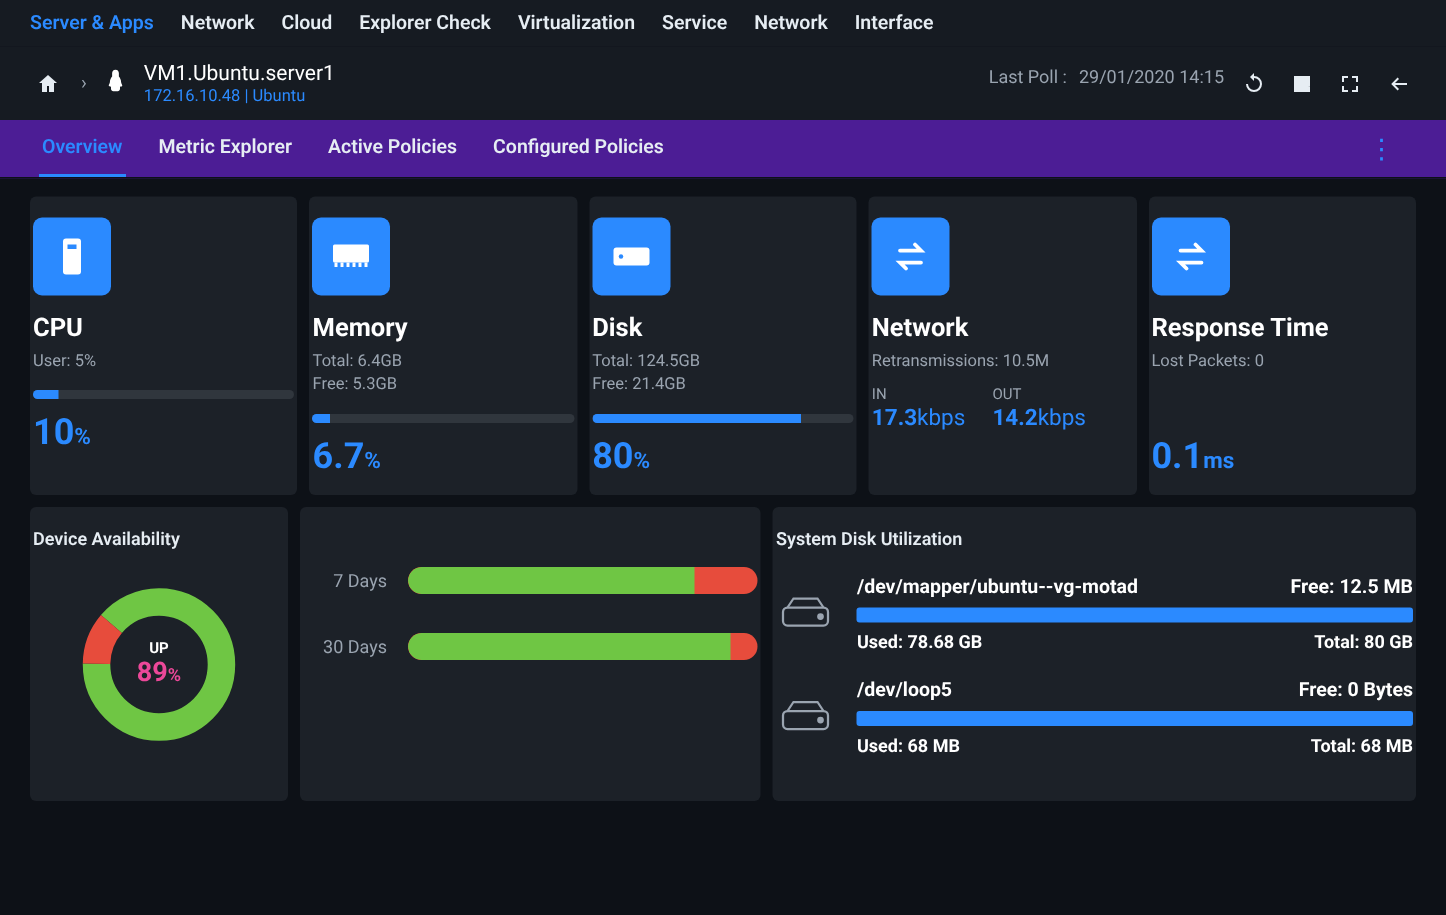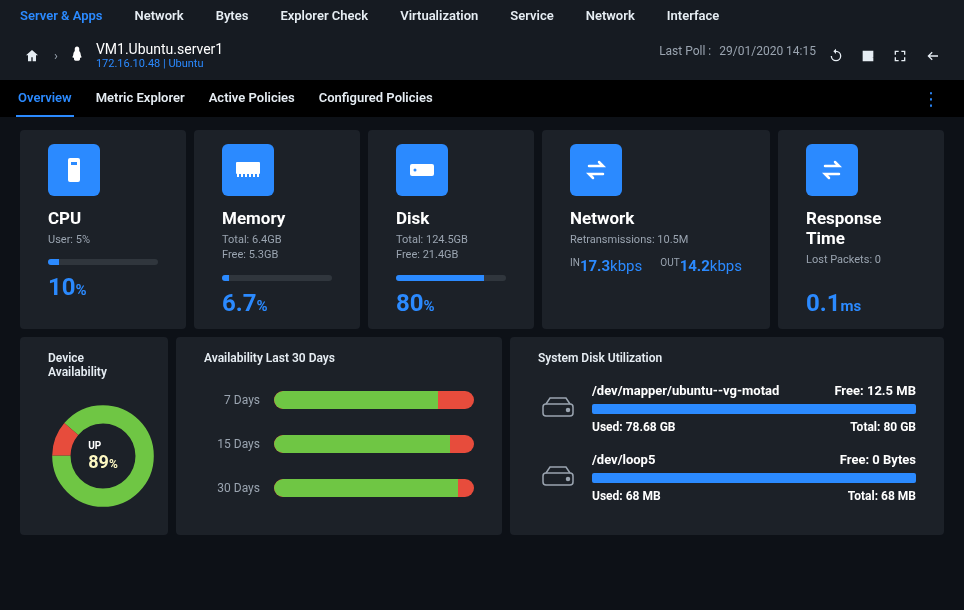--- a/index.html
+++ b/index.html
@@ -1,55 +1,55 @@
 <!DOCTYPE html>
 <html><head>
 <meta charset="utf-8">
 <style>
 *{margin:0;padding:0;box-sizing:border-box}
 body{background:#0d1117;color:#e6edf3;font-family:-apple-system,BlinkMacSystemFont,"Segoe UI",Roboto,sans-serif;font-size:13px;width:964px;height:610px;overflow:hidden}
-.topnav{display:flex;gap:32px;padding:8px 20px;background:#161b22}
+.topnav{display:flex;gap:18px;padding:8px 20px;background:#161b22}
 .topnav a{color:#e6edf3;text-decoration:none;font-weight:600;cursor:pointer}
 .topnav a.active{color:#2b8aff}
 .breadcrumb-bar{display:flex;align-items:center;justify-content:space-between;padding:10px 20px;background:#161b22}
 .bc-left{display:flex;align-items:center;gap:10px}
 .bc-left svg{fill:#9aa4b0}
 .bc-title{font-weight:400;font-size:14px;color:#fff}
 .bc-sub{font-size:11px;color:#2b8aff}
 .bc-right{display:flex;align-items:flex-start;gap:8px;font-size:12px;color:#9aa4b0}
 .icon-btn{width:24px;height:24px;display:flex;align-items:center;justify-content:center;cursor:pointer}
 .icon-btn svg{fill:#e6edf3}
-.subnav{display:flex;align-items:center;justify-content:space-between;padding:0 16px;background:#000000;border-bottom:1px solid #0d1117}
+.subnav{display:flex;align-items:center;justify-content:space-between;padding:0 26px;background:#4c1d95;border-bottom:1px solid #0d1117}
 .subnav-tabs{display:flex;gap:20px}
 .subnav-tabs a{color:#e6edf3;text-decoration:none;padding:10px 2px;font-weight:600;cursor:pointer}
 .subnav-tabs a.active{color:#2b8aff;border-bottom:2px solid #2b8aff}
 .content{padding:12px 20px;display:flex;flex-direction:column;gap:8px}
 .stat-row{display:flex;gap:8px}
-.card{background:#1c2128;border-radius:4px;padding:14px 28px 12px}
+.card{background:#1c2128;border-radius:4px;padding:14px 2px 12px}
 .stat-card{flex:1;display:flex;flex-direction:column;gap:4px}
 .stat-icon{width:52px;height:52px;background:#2b8aff;border-radius:6px;display:flex;align-items:center;justify-content:center;margin-bottom:8px}
 .stat-icon svg{fill:#fff}
 .stat-title{font-size:17px;font-weight:700;color:#fff}
 .stat-sub{font-size:11px;color:#9aa4b0;line-height:1.4}
 .bar{height:6px;background:#30363d;border-radius:3px;margin:8px 0 4px;overflow:hidden}
 .bar-fill{height:100%;background:#2b8aff}
 .stat-val{font-size:24px;font-weight:700;color:#2b8aff}
 .stat-val .unit{font-size:15px}
 .net-io{display:flex;gap:18px;margin-top:6px}
-.net-io .col{display:flex;flex-direction:row}
+.net-io .col{display:flex;flex-direction:column}
 .net-io .lbl{font-size:10px;color:#9aa4b0}
 .net-io .v{font-size:15px;font-weight:700;color:#2b8aff}
 .net-io .u{font-size:15px;color:#2b8aff}
 .row2{display:flex;gap:8px}
-.avail-card{width:148px}
+.avail-card{width:172px}
 .sec-title{font-size:12px;font-weight:600;color:#e6edf3;margin-bottom:14px}
 .donut-wrap{position:relative;width:110px;height:110px;margin:22px auto 0}
-.donut-center{position:absolute;top:50%;left:50%;transform:translate(-50%,-50%);text-align:left}
+.donut-center{position:absolute;top:50%;left:50%;transform:translate(-50%,-50%);text-align:center}
 .donut-center .up{font-size:10px;color:#fff;font-weight:700}
-.donut-center .pct{font-size:18px;font-weight:700;color:#fef9c3}
+.donut-center .pct{font-size:18px;font-weight:700;color:#ec4899}
 .donut-center .pct .sm{font-size:12px}
 .avail30-card{flex:1}
 .hbar-row{display:flex;align-items:center;gap:14px;margin:26px 0}
 .hbar-lbl{width:56px;text-align:right;font-size:12px;color:#9aa4b0}
 .hbar{flex:1;height:18px;border-radius:9px;background:#e74c3c;overflow:hidden;position:relative}
 .hbar-fill{height:100%;background:#6fc644;border-radius:9px 0 0 9px}
 .disk-card{flex:1.4}
 .disk-row{display:flex;align-items:center;gap:14px;margin:18px 0}
 .disk-ico{width:40px;height:40px;display:flex;align-items:center;justify-content:center}
 .disk-ico svg{stroke:#9aa4b0;fill:none;stroke-width:1.5}
@@ -58,21 +58,21 @@
 .disk-bar{height:10px;background:#2b8aff;border-radius:2px}
 .disk-bot{display:flex;justify-content:space-between;font-size:12px;font-weight:700;color:#fff;margin-top:6px}
 .menu-dots{color:#2b8aff;font-size:18px;cursor:pointer;padding:8px}
 </style>
 </head>
 <body>
 
 <div class="topnav">
   <a class="active">Server &amp; Apps</a>
   <a>Network</a>
-  <a>Bytes</a>
+  <a>Cloud</a>
   <a>Explorer Check</a>
   <a>Virtualization</a>
   <a>Service</a>
   <a>Network</a>
   <a>Interface</a>
 </div>
 
 <div class="breadcrumb-bar">
   <div class="bc-left">
     <span class="icon-btn">
@@ -218,31 +218,24 @@
           <circle cx="21" cy="21" r="15.9" fill="none" stroke="#e74c3c" stroke-width="7" stroke-dasharray="11 89" stroke-dashoffset="25" transform="rotate(-90 21 21)"></circle>
         </svg>
         <div class="donut-center">
           <div class="up">UP</div>
           <div class="pct"><span>89</span><span class="sm">%</span></div>
         </div>
       </div>
     </div>
 
     <div class="card avail30-card">
-      <div class="sec-title">Availability Last 30 Days</div>
       <div class="hbar-row">
         <div class="hbar-lbl">7 Days</div>
         <div class="hbar">
             <div class="hbar-fill" style="width:82%"></div>
-          </div>
-      </div>
-      <div class="hbar-row">
-        <div class="hbar-lbl">15 Days</div>
-        <div class="hbar">
-            <div class="hbar-fill" style="width:88%"></div>
           </div>
       </div>
       <div class="hbar-row">
         <div class="hbar-lbl">30 Days</div>
         <div class="hbar">
             <div class="hbar-fill" style="width:92%"></div>
           </div>
       </div>
     </div>
 

